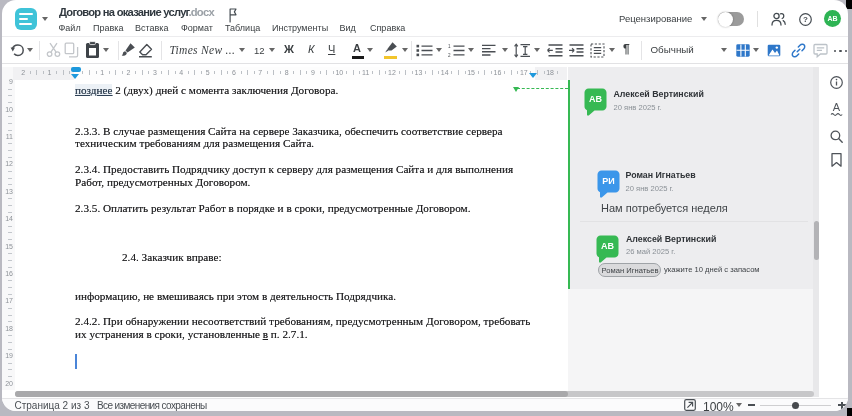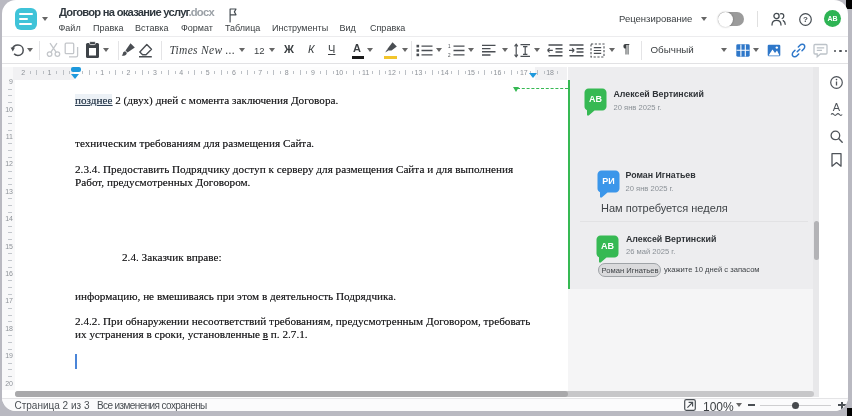--- a/index.html
+++ b/index.html
@@ -322,24 +322,26 @@
 <div class="t" style="left:0px;top:187.8px;width:11px;text-align:right;font-size:7px;color:#8d9298;">13</div>
 <div class="t" style="left:0px;top:215.2px;width:11px;text-align:right;font-size:7px;color:#8d9298;">14</div>
 <div class="t" style="left:0px;top:242.6px;width:11px;text-align:right;font-size:7px;color:#8d9298;">15</div>
 <div class="t" style="left:0px;top:270.0px;width:11px;text-align:right;font-size:7px;color:#8d9298;">16</div>
 <div class="t" style="left:0px;top:297.4px;width:11px;text-align:right;font-size:7px;color:#8d9298;">17</div>
 <div class="t" style="left:0px;top:324.8px;width:11px;text-align:right;font-size:7px;color:#8d9298;">18</div>
 <div class="t" style="left:0px;top:352.2px;width:11px;text-align:right;font-size:7px;color:#8d9298;">19</div>
 <div class="t" style="left:0px;top:379.6px;width:11px;text-align:right;font-size:7px;color:#8d9298;">20</div>
 <div class="i" style="left:510.5px;top:87px;width:0;height:0;border-left:3px solid transparent;border-right:3px solid transparent;border-top:5.5px solid #36b953;"></div>
 <div class="i" style="left:515px;top:87.8px;width:51px;height:0;border-top:1.5px dashed #36b953;"></div>
-<div class="ts" style="top:94px;"><span style="text-decoration:underline;color:#2e4156;background:rgba(186,203,224,0.28);">позднее</span> 2 (двух) дней с момента заключения Договора.</div>
+<div class="ts" style="top:84px;"><span style="text-decoration:underline;color:#2e4156;background:rgba(186,203,224,0.28);">позднее</span> 2 (двух) дней с момента заключения Договора.</div>
+<div class="ts" style="top:124.9px;">2.3.3. В случае размещения Сайта на сервере Заказчика, обеспечить соответствие сервера</div>
 <div class="ts" style="top:137.4px;">техническим требованиям для размещения Сайта.</div>
 <div class="ts" style="top:163.4px;">2.3.4. Предоставить Подрядчику доступ к серверу для размещения Сайта и для выполнения</div>
 <div class="ts" style="top:175.8px;">Работ, предусмотренных Договором.</div>
+<div class="ts" style="top:201.5px;">2.3.5. Оплатить результат Работ в порядке и в сроки, предусмотренные Договором.</div>
 <div class="ts" style="top:251.4px;margin-left:47px;">2.4. Заказчик вправе:</div>
 <div class="ts" style="top:289.6px;">информацию, не вмешиваясь при этом в деятельность Подрядчика.</div>
 <div class="ts" style="top:315.2px;">2.4.2. При обнаружении несоответствий требованиям, предусмотренным Договором, требовать</div>
 <div class="ts" style="top:327.6px;">их устранения в сроки, установленные <span style="text-decoration:underline;">в</span> п. 2.7.1.</div>
 <div class="i" style="left:73px;top:353.5px;width:1.6px;height:15.5px;background:#4a85d8;"></div>
 <div class="i" style="left:566px;top:67px;width:252px;height:330px;background:#f5f5f6;"></div>
 <div class="i" style="left:566px;top:67px;width:252px;height:222px;background:#ededef;"></div>
 
 <div class="i" style="left:566.2px;top:79.6px;width:2px;height:209px;background:#36b953;"></div>
 <svg class="i" style="left:582px;top:88px;" width="23" height="28" viewBox="0 0 23 28">

